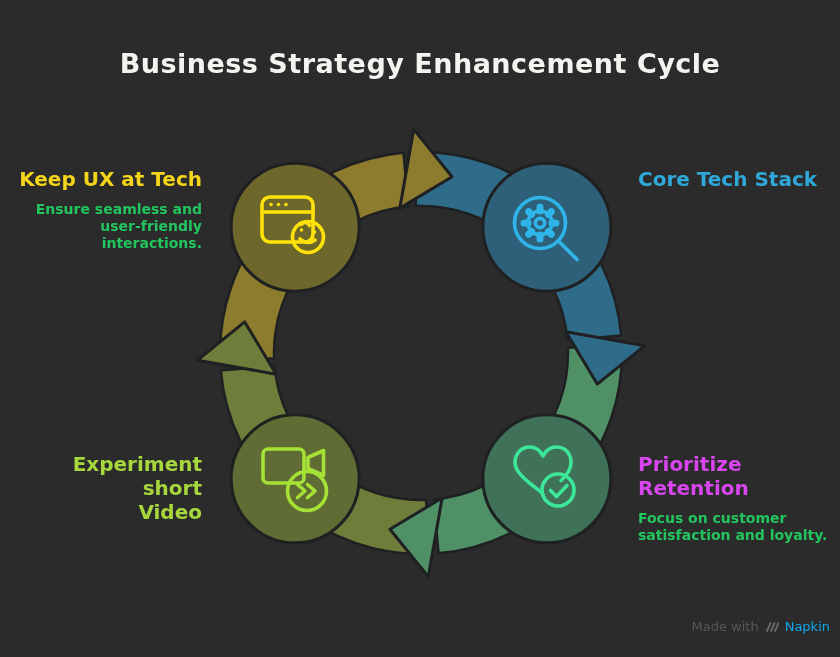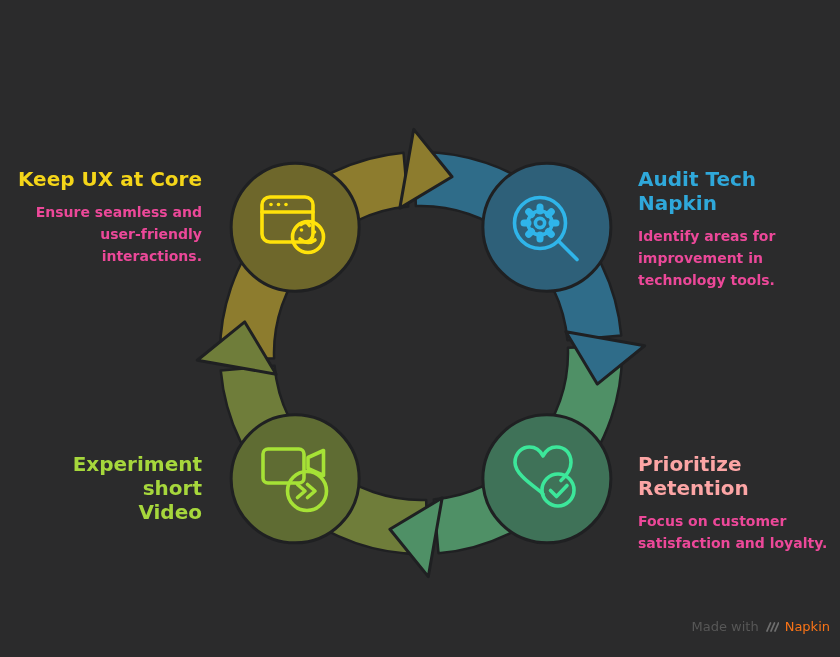--- a/index.html
+++ b/index.html
@@ -21,40 +21,41 @@
   .icon .dot{fill:currentColor;stroke:none;}
   .icon .tooth{stroke-width:7;}
   .block{position:absolute;}
   .block h2{
     margin:0 0 10px 0;
     font-size:20px;font-weight:bold;line-height:1.2;
     white-space:pre-line;
   }
   .block p{
     margin:0;
-    font-size:14px;font-weight:bold;line-height:22px;
-    color:#ec4899;white-space:pre-line;
+    font-size:14px;font-weight:bold;line-height:17px;
+    color:#22c55e;white-space:pre-line;
   }
   .blk-nw{left:14px;top:167px;width:188px;text-align:right;}
   .blk-ne{left:638px;top:167px;width:190px;text-align:left;}
   .blk-se{left:638px;top:452px;width:196px;text-align:left;}
   .blk-sw{left:14px;top:452px;width:188px;text-align:right;}
   .watermark{
     position:absolute;right:10px;top:619px;
     display:flex;align-items:center;gap:6px;
     font-size:13px;
   }
   .wm-made{color:#575757;}
-  .wm-brand{color:#f97316;}
+  .wm-brand{color:#0ea5e9;}
 </style>
 </head>
 <body>
 
 <div class="stage">
 
+  <h1 class="title">Business Strategy Enhancement Cycle</h1>
 
   <svg id="ring" width="840" height="657" viewBox="0 0 840 657">
     <g id="bands-layer">
         <path d="M220.12244376916175,360.0147988372027 A201,201 0 0 1 403.4816957077207,152.76486568355915 L408.18810581609426,206.5593793805134 A147,147 0 0 0 274.0895484281929,358.1302260152676 Z" fill="#8d7c2e" stroke="#1f2022" stroke-width="2.5" stroke-linejoin="round"></path>
         <path d="M413.98520116279735,152.12244376916175 A201,201 0 0 1 621.2351343164408,335.4816957077207 L567.4406206194866,340.18810581609426 A147,147 0 0 0 415.8697739847324,206.08954842819293 Z" fill="#2f6c89" stroke="#1f2022" stroke-width="2.5" stroke-linejoin="round"></path>
         <path d="M621.8775562308383,345.9852011627973 A201,201 0 0 1 438.5183042922793,553.2351343164408 L433.81189418390574,499.4406206194866 A147,147 0 0 0 567.910451571807,347.8697739847324 Z" fill="#4f9066" stroke="#1f2022" stroke-width="2.5" stroke-linejoin="round"></path>
         <path d="M428.0147988372027,553.8775562308383 A201,201 0 0 1 220.76486568355915,370.51830429227937 L274.5593793805134,365.8118941839058 A147,147 0 0 0 426.1302260152677,499.9104515718071 Z" fill="#6f7d3a" stroke="#1f2022" stroke-width="2.5" stroke-linejoin="round"></path>
       </g>
     <g id="arrows-layer">
         <polygon points="452.0830238023805,176.71941221081477 413.7277942704962,129.33928591764766 399.8359400571417,208.12390615862427" fill="#8d7c2e" stroke="#1f2022" stroke-width="3" stroke-linejoin="round"></polygon>
@@ -105,35 +106,32 @@
 
     <g class="icon" transform="translate(295,479)" style="color: rgb(166, 226, 54);">
       <rect x="-32" y="-30" width="41" height="34" rx="5"></rect>
       <path d="M 13,-21.5 L 28.5,-28.5 L 28.5,-3.5 L 13,-10.5 Z"></path>
       <circle cx="12" cy="12" r="19.5" fill="#5f6c33"></circle>
       <path d="M 2.5,5.5 L 10,12 L 2.5,18.5 M 12.5,5.5 L 20,12 L 12.5,18.5"></path>
     </g>
   </svg>
 
   <div class="block blk-nw">
-    <h2 style="color: rgb(244, 213, 25);">Keep UX at Core</h2>
+    <h2 style="color: rgb(244, 213, 25);">Keep UX at Tech</h2>
     <p>Ensure seamless and
 user-friendly
 interactions.</p>
   </div>
 
   <div class="block blk-ne">
-    <h2 style="color: rgb(47, 168, 218);">Audit Tech Napkin</h2>
-    <p>Identify areas for
-improvement in
-technology tools.</p>
+    <h2 style="color: rgb(47, 168, 218);">Core Tech Stack</h2>
   </div>
 
   <div class="block blk-se">
-    <h2 style="color: #fca5a5;">Prioritize
+    <h2 style="color: #d946ef;">Prioritize
 Retention</h2>
     <p>Focus on customer
 satisfaction and loyalty.</p>
   </div>
 
   <div class="block blk-sw">
     <h2 style="color: rgb(166, 215, 60);">Experiment short
 Video</h2>
   </div>
 

